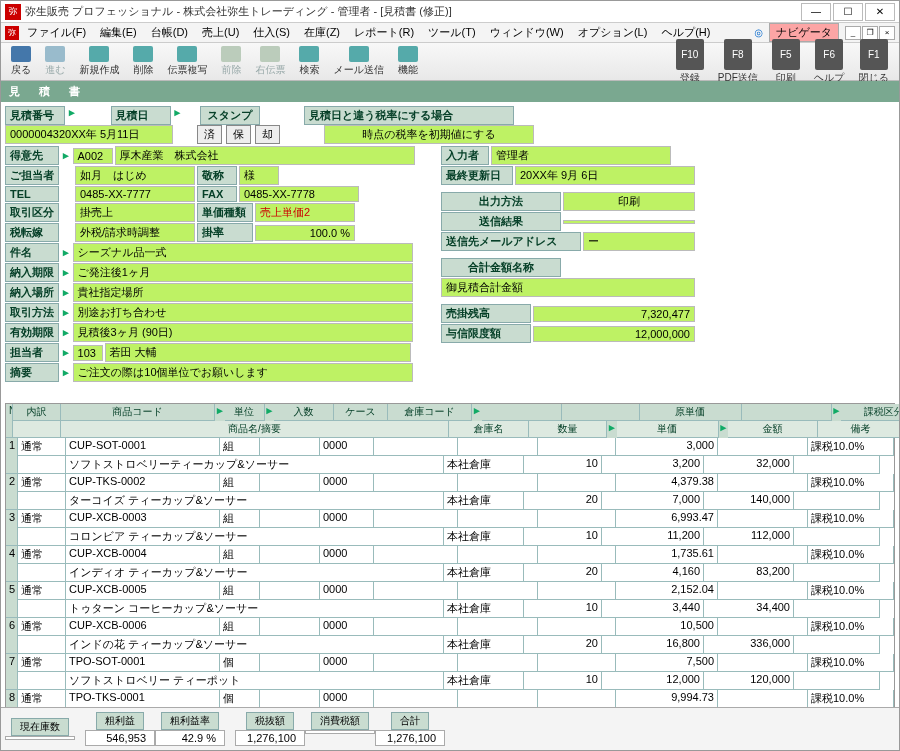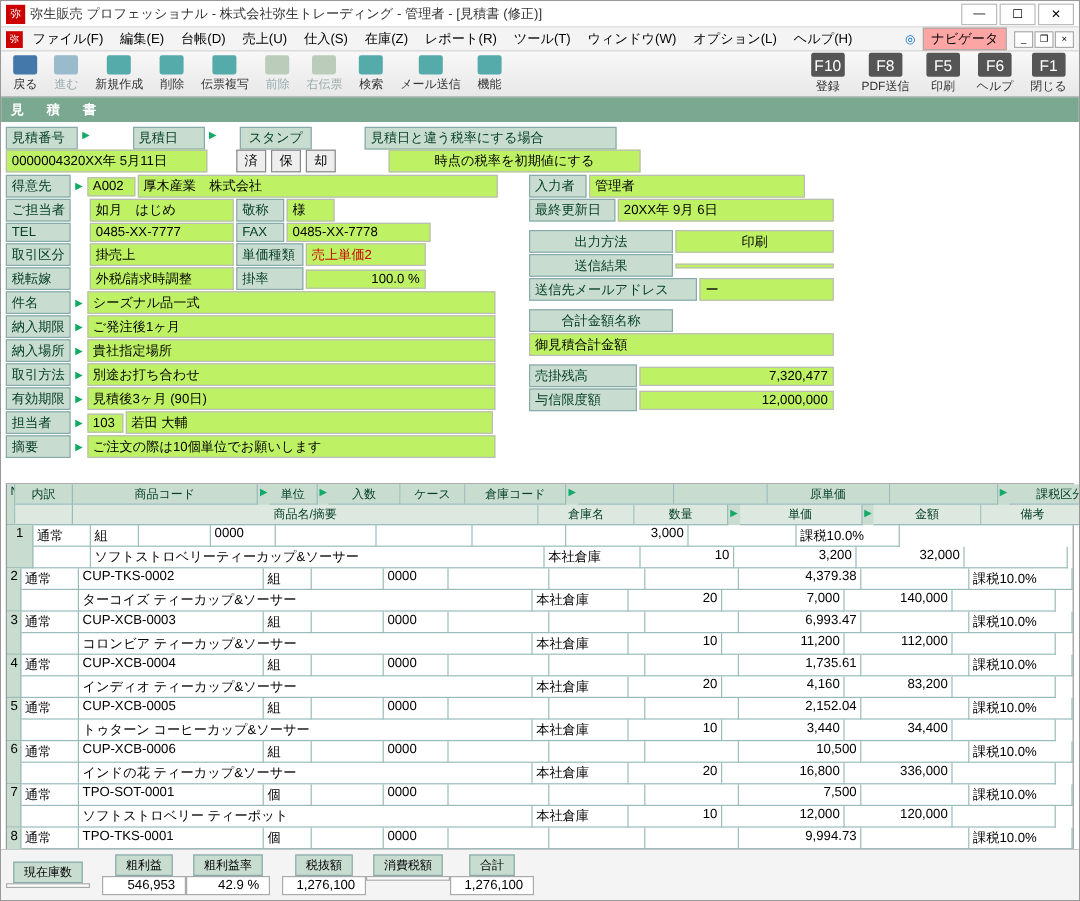--- a/index.html
+++ b/index.html
@@ -15,25 +15,25 @@
   .menubar .spacer { flex: 1; }
   .nav-btn { border: 1px solid #aaa; background: #fca5a5; padding: 1px 6px; margin-left: 4px; }
   .mdi-ctrl { display: flex; gap: 1px; margin-left: 4px; }
   .mdi-ctrl .wb { width: 16px; height: 14px; border: 1px solid #aaa; background: #fff; font-size: 8px; display: flex; align-items: center; justify-content: center; }
   .toolbar { height: 38px; background: linear-gradient(#f8f8f8,#e8e8e8); display: flex; align-items: center; padding: 0 4px; border-bottom: 1px solid #bbb; gap: 2px; }
   .tbtn { display: flex; flex-direction: column; align-items: center; justify-content: center; padding: 2px 6px; font-size: 10px; color: #333; }
   .tbtn.disabled { color: #9aa; }
   .tbtn .ic { width: 20px; height: 16px; background: #5aa; border-radius: 2px; margin-bottom: 1px; }
   .tbtn.blue .ic { background: #47a; }
   .toolbar .spacer { flex: 1; }
-  .fkey { width: 28px; height: 20px; background: #555; color: #fff; font-size: 13px; display: flex; align-items: center; justify-content: center; border-radius: 2px; margin-bottom: 1px; }
+  .fkey { width: 28px; height: 31px; background: #555; color: #fff; font-size: 10px; display: flex; align-items: center; justify-content: center; border-radius: 2px; margin-bottom: 1px; }
   .doc-title { background: #7aa890; color: #fff; padding: 3px 8px; font-weight: bold; letter-spacing: 8px; }
   .content { flex: 1; overflow: auto; background: #fff; padding: 2px 4px; position: relative; }
   .row { display: flex; align-items: center; gap: 2px; margin-bottom: 1px; }
-  .lbl { background: #c9dcd0; padding: 1px 4px; border: 1px solid #8aa; color: #064028; white-space: nowrap; }
+  .lbl { background: #c9dcd0; padding: 1px 4px; border: 1px solid #8aa; color: #064028; white-space: nowrap; font-weight: bold; }
   .val { background: #bef264; border: 1px solid #bbb; padding: 1px 4px; white-space: nowrap; }
   .val.r { text-align: right; }
   .val.red { color: #c00; }
   .arrow { color: #1a6; font-weight: bold; padding: 0 2px; }
   .btn-sm { border: 1px solid #888; background: #eee; padding: 1px 6px; margin-right: 2px; }
   .section-header { display: flex; gap: 2px; margin-top: 2px; }
   .mid-pane { display: flex; gap: 6px; align-items: flex-start; margin-top: 2px; }
   .left-col { flex: 0 0 430px; }
   .right-col { flex: 0 0 280px; }
   .grid { border: 1px solid #999; margin-top: 20px; }
@@ -336,20 +336,21 @@
             <div class="gc h h2 col-tax">備考</div>
           </div>
         </div>
       </div>
       <div id="grid-body">
           <div class="grow">
             <div class="gc col-no">1</div>
     <div class="line-pair" style="flex:1">
       <div style="display:flex">
         <div class="gc col-iw">通常</div>
+        <div class="gc col-code">CUP-SOT-0001</div>
         <div class="gc col-unit">組</div>
         <div class="gc col-spec"></div>
         <div class="gc col-case">0000</div>
         <div class="gc col-whc"></div>
         <div class="gc col-wh"></div>
         <div class="gc col-qty"></div>
         <div class="gc col-up num">3,000</div>
         <div class="gc col-amt"></div>
         <div class="gc col-tax">課税10.0%</div>
       </div>

